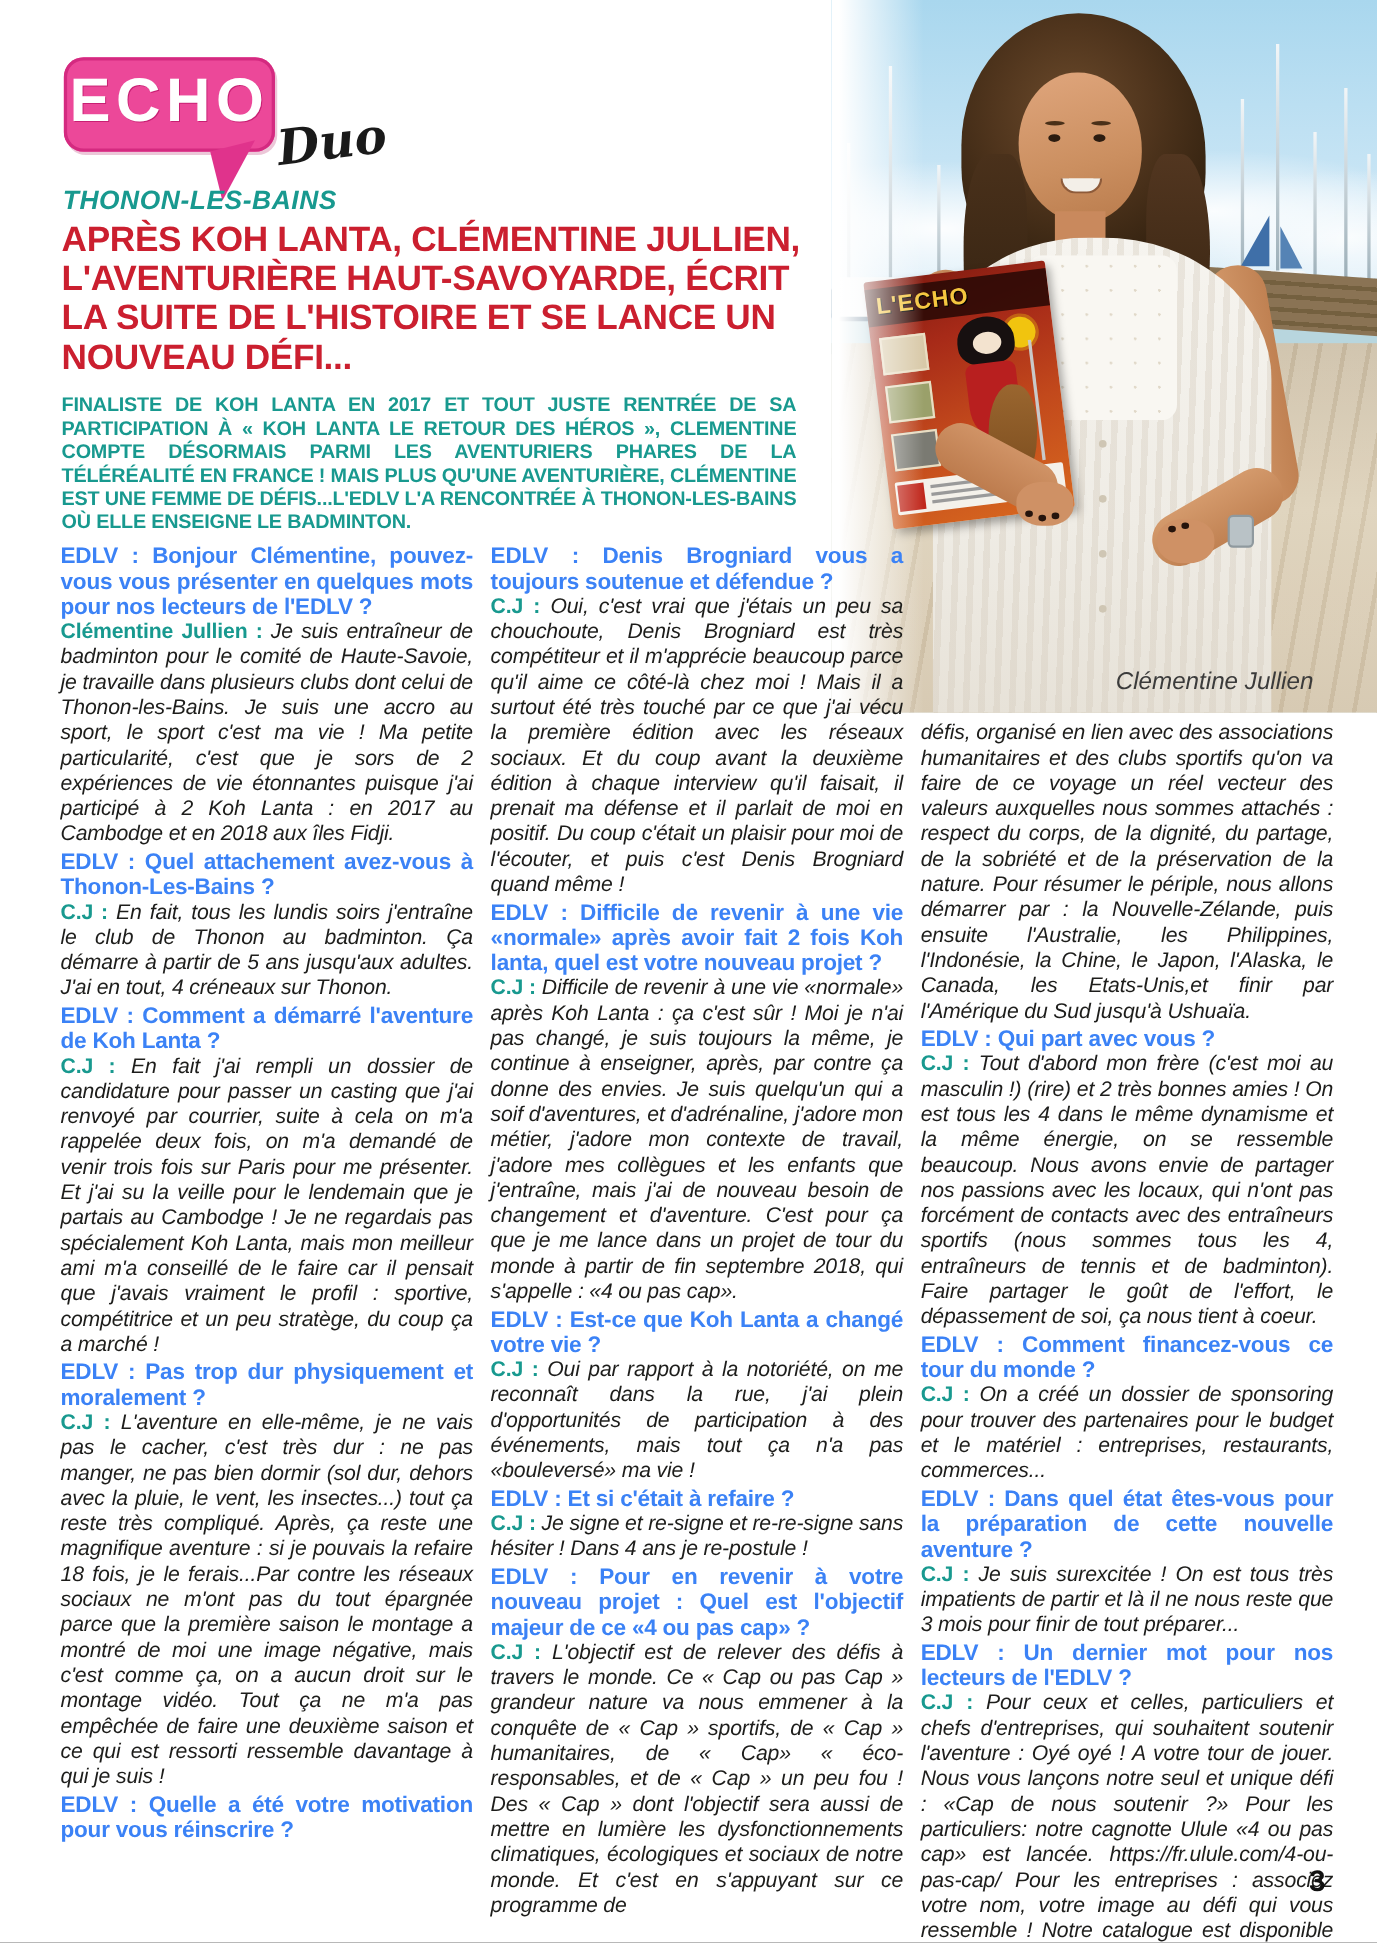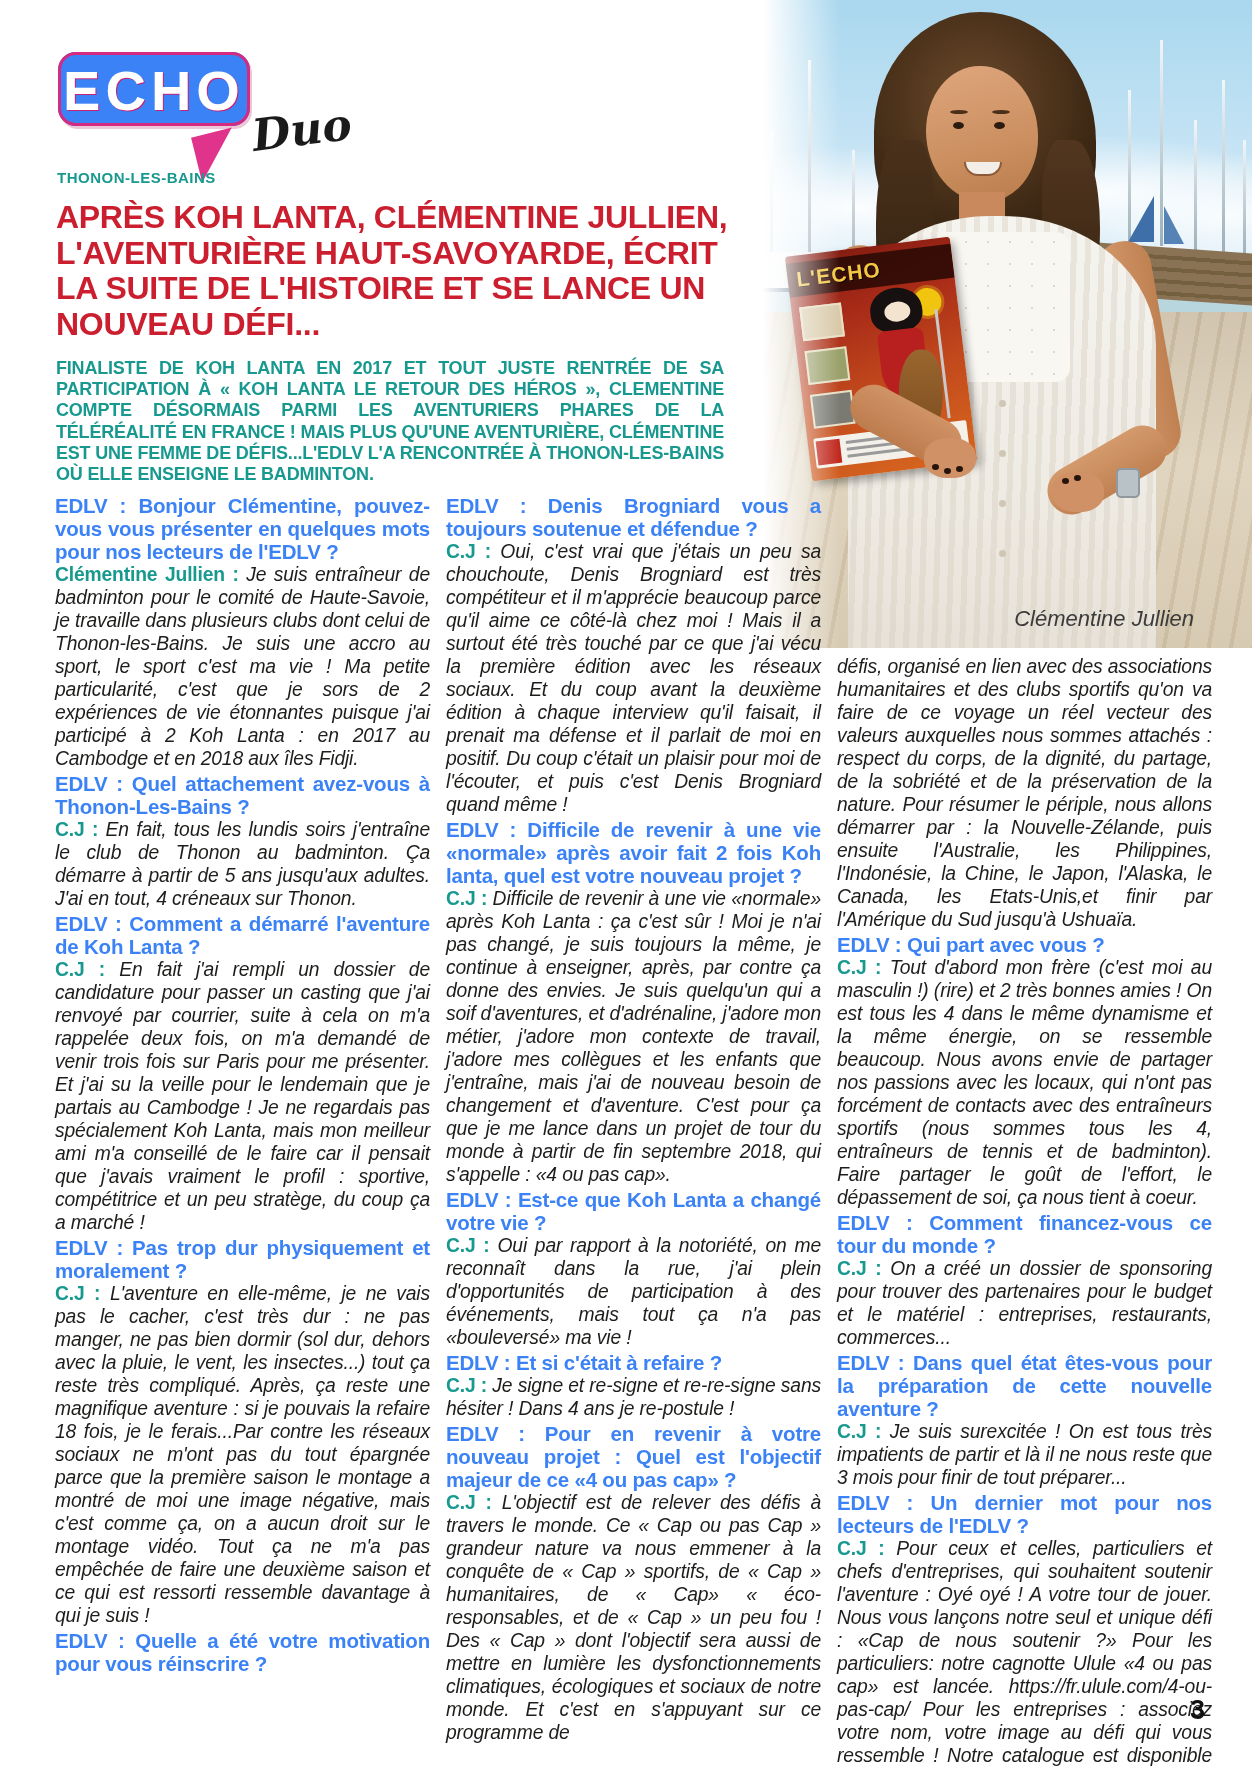--- a/index.html
+++ b/index.html
@@ -1,32 +1,32 @@
 <!DOCTYPE html>
 <html><head>
 <meta charset="utf-8">
 <style>
   html,body{margin:0;padding:0;background:#888;}
   .page{position:relative;width:1252px;height:1766px;background:#ffffff;overflow:hidden;
         font-family:"Liberation Sans",sans-serif;margin:0 auto;}
 
   
-  .logo-bubble{position:absolute;left:58px;top:52px;width:192px;height:74px;background:#3b82f6;
+  .logo-bubble{position:absolute;left:58px;top:52px;width:192px;height:86px;background:#ec4899;
     border-radius:18px;box-shadow:inset 0 0 0 3px #d42a80, 2px 3px 0 rgba(180,30,100,.25);}
   .logo-word{position:absolute;left:0;top:6px;width:100%;text-align:center;color:#fff;
     font-weight:800;font-size:56px;letter-spacing:5px;font-family:"Liberation Sans",sans-serif;
     text-shadow:1px 1px 0 #c81f73;}
   .logo-tail{position:absolute;left:138px;top:80px;width:0;height:0;
     border-top:46px solid #e0338c;border-right:42px solid transparent;transform:rotate(-14deg);}
   .logo-duo{position:absolute;left:252px;top:104px;font-family:"DejaVu Serif",serif;
     font-style:italic;font-weight:700;font-size:44px;color:#1a1a1a;transform:rotate(-7deg);}
 
   
-  .kicker{position:absolute;left:57px;top:169px;font-size:15px;font-weight:800;color:#18998f;
-    letter-spacing:.5px;}
+  .kicker{position:absolute;left:57px;top:169px;font-size:24px;font-weight:800;color:#18998f;
+    letter-spacing:.5px;font-style:italic;}
   .headline{position:absolute;left:56px;top:200px;width:706px;margin:0;font-size:32px;
     line-height:35.5px;font-weight:800;color:#cb1f2f;white-space:pre-line;letter-spacing:-.3px;}
   .standfirst{position:absolute;left:56px;top:358px;width:668px;margin:0;font-size:18px;
     line-height:21.2px;font-weight:800;color:#18998f;text-align:justify;letter-spacing:-.2px;}
 
   
   .columns{position:absolute;left:55px;top:492px;width:1157px;display:flex;gap:16px;}
   .column{width:375px;flex:none;}
   .col-3{padding-top:163px;}
   .q{margin:2px 0 0 0;color:#3b82f6;font-weight:800;font-size:20.5px;line-height:23px;

